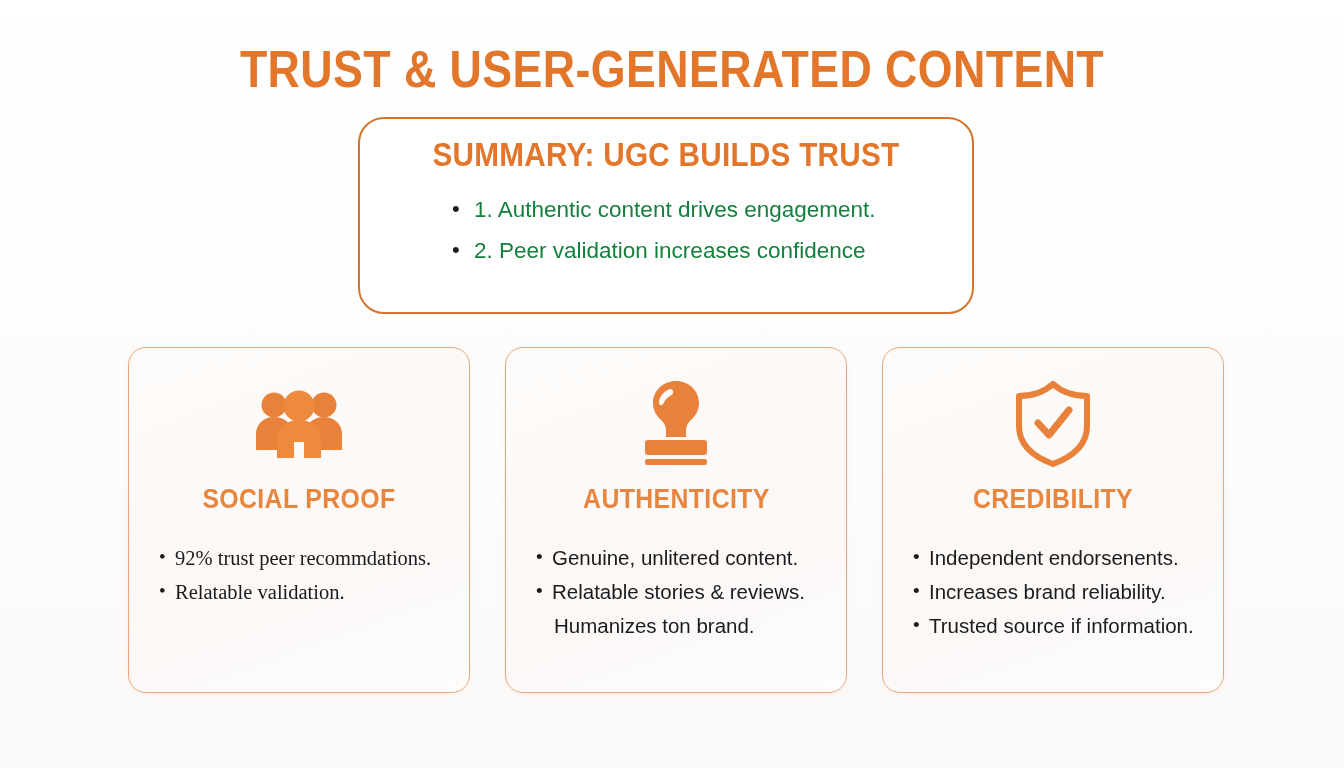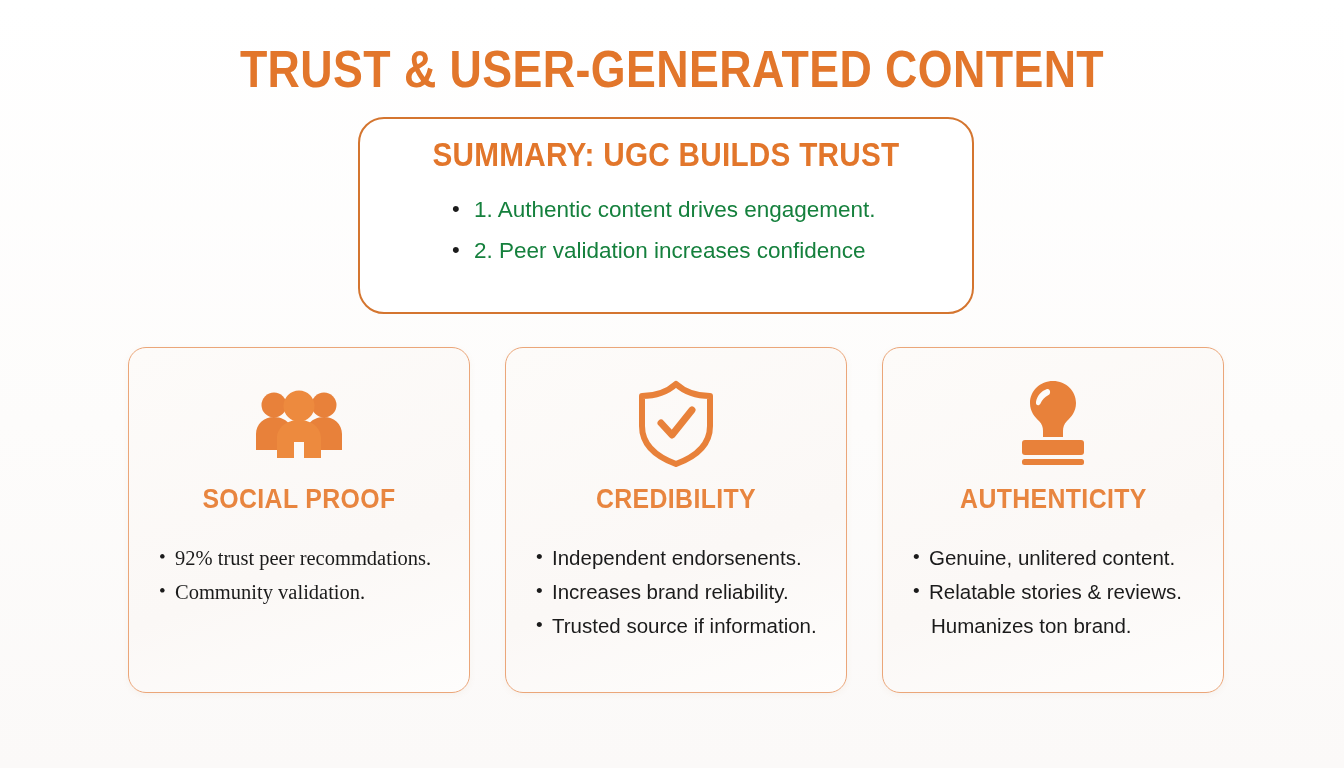--- a/index.html
+++ b/index.html
@@ -198,58 +198,58 @@
           <g fill="#ED8A3E">
 
             <circle cx="46" cy="18" r="15.5"></circle>
             <path d="M24 70 V50 c0-10 9-18 22-18 s22 8 22 18 v20 h-17 V54 h-10 v16 Z"></path>
           </g>
         </svg>
       </div>
       <div class="card-title">SOCIAL PROOF</div>
       <ul class="card-list">
         <li class="bulleted">92% trust peer recommdations.</li>
-        <li class="bulleted">Community validation.</li>
+        <li class="bulleted">Relatable validation.</li>
+      </ul>
+    </div>
+
+    <div class="card card-2">
+      <div class="card-icon">
+        <svg width="78" height="92" viewBox="0 0 78 92" aria-hidden="true">
+          <g fill="#E8813A">
+
+            <path d="M39 3 c13 0 23 10 23 22 c0 9-5 14-9 18 c-3 3-4 6-4 10 v6 h-20 v-6 c0-4-1-7-4-10 c-4-4-9-9-9-18 c0-12 10-22 23-22 Z"></path>
+          </g>
+
+          <path d="M33 11 c-6 2-10 7-11 13 c-0.5 3.5 3 4.5 4.5 1.5 c1.5-3.5 4-6.5 8-8.5 c3-1.5 1.5-7-1.5-6 Z" fill="#fdfbf9"></path>
+          <g fill="#E8813A">
+
+            <rect x="8" y="62" width="62" height="15" rx="3"></rect>
+
+            <rect x="8" y="81" width="62" height="6" rx="2.5"></rect>
+          </g>
+        </svg>
+      </div>
+      <div class="card-title">AUTHENTICITY</div>
+      <ul class="card-list">
+        <li class="bulleted">Genuine, unlitered content.</li>
+        <li class="bulleted">Relatable stories &amp; reviews.</li>
+        <li class="nobullet">Humanizes ton brand.</li>
       </ul>
     </div>
 
     <div class="card card-3">
       <div class="card-icon">
         <svg width="82" height="90" viewBox="0 0 82 90" aria-hidden="true">
           <path d="M41 5 C52 15 66 17 75 17 V47 C75 66 60 78 41 85 C22 78 7 66 7 47 V17 C16 17 30 15 41 5 Z" fill="none" stroke="#E8813A" stroke-width="6" stroke-linejoin="round"></path>
           <path d="M26 44 L37 56 L57 31" fill="none" stroke="#E8813A" stroke-width="7" stroke-linecap="round" stroke-linejoin="round"></path>
         </svg>
       </div>
       <div class="card-title">CREDIBILITY</div>
       <ul class="card-list">
         <li class="bulleted">Independent endorsenents.</li>
         <li class="bulleted">Increases brand reliability.</li>
         <li class="bulleted">Trusted source if information.</li>
       </ul>
     </div>
 
-    <div class="card card-2">
-      <div class="card-icon">
-        <svg width="78" height="92" viewBox="0 0 78 92" aria-hidden="true">
-          <g fill="#E8813A">
-
-            <path d="M39 3 c13 0 23 10 23 22 c0 9-5 14-9 18 c-3 3-4 6-4 10 v6 h-20 v-6 c0-4-1-7-4-10 c-4-4-9-9-9-18 c0-12 10-22 23-22 Z"></path>
-          </g>
-
-          <path d="M33 11 c-6 2-10 7-11 13 c-0.5 3.5 3 4.5 4.5 1.5 c1.5-3.5 4-6.5 8-8.5 c3-1.5 1.5-7-1.5-6 Z" fill="#fdfbf9"></path>
-          <g fill="#E8813A">
-
-            <rect x="8" y="62" width="62" height="15" rx="3"></rect>
-
-            <rect x="8" y="81" width="62" height="6" rx="2.5"></rect>
-          </g>
-        </svg>
-      </div>
-      <div class="card-title">AUTHENTICITY</div>
-      <ul class="card-list">
-        <li class="bulleted">Genuine, unlitered content.</li>
-        <li class="bulleted">Relatable stories &amp; reviews.</li>
-        <li class="nobullet">Humanizes ton brand.</li>
-      </ul>
-    </div>
-
   </div>
 </div>
 
 </body></html>

